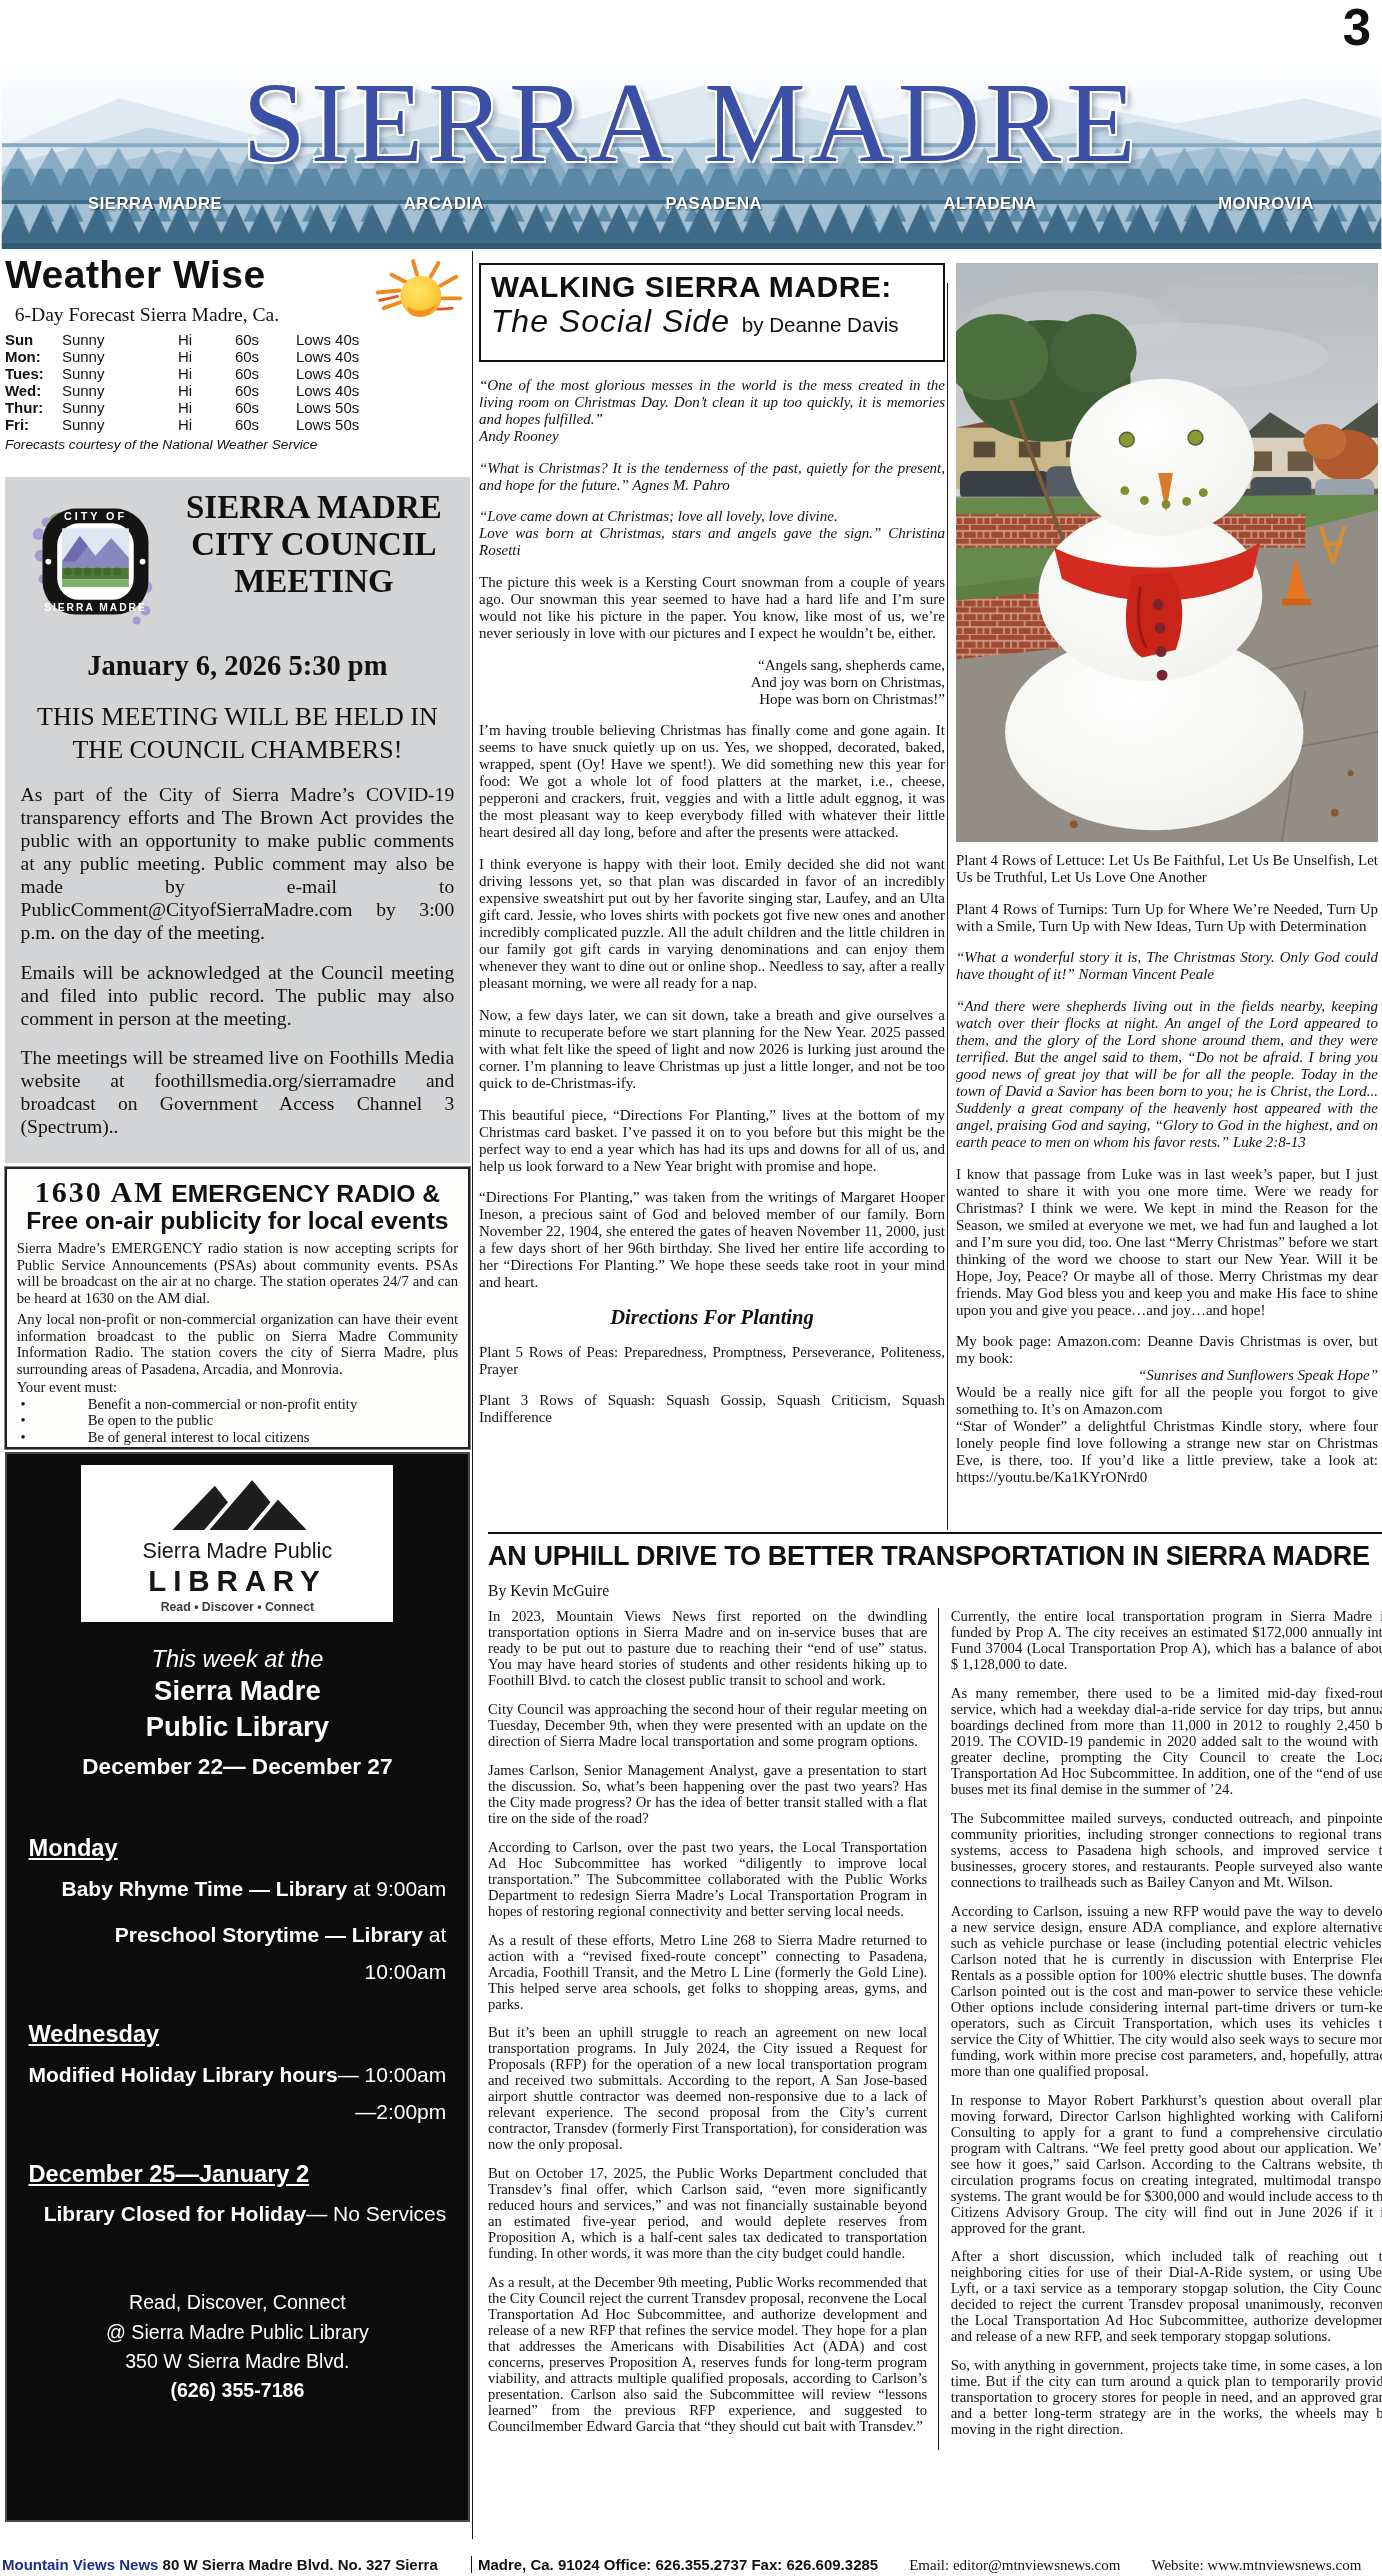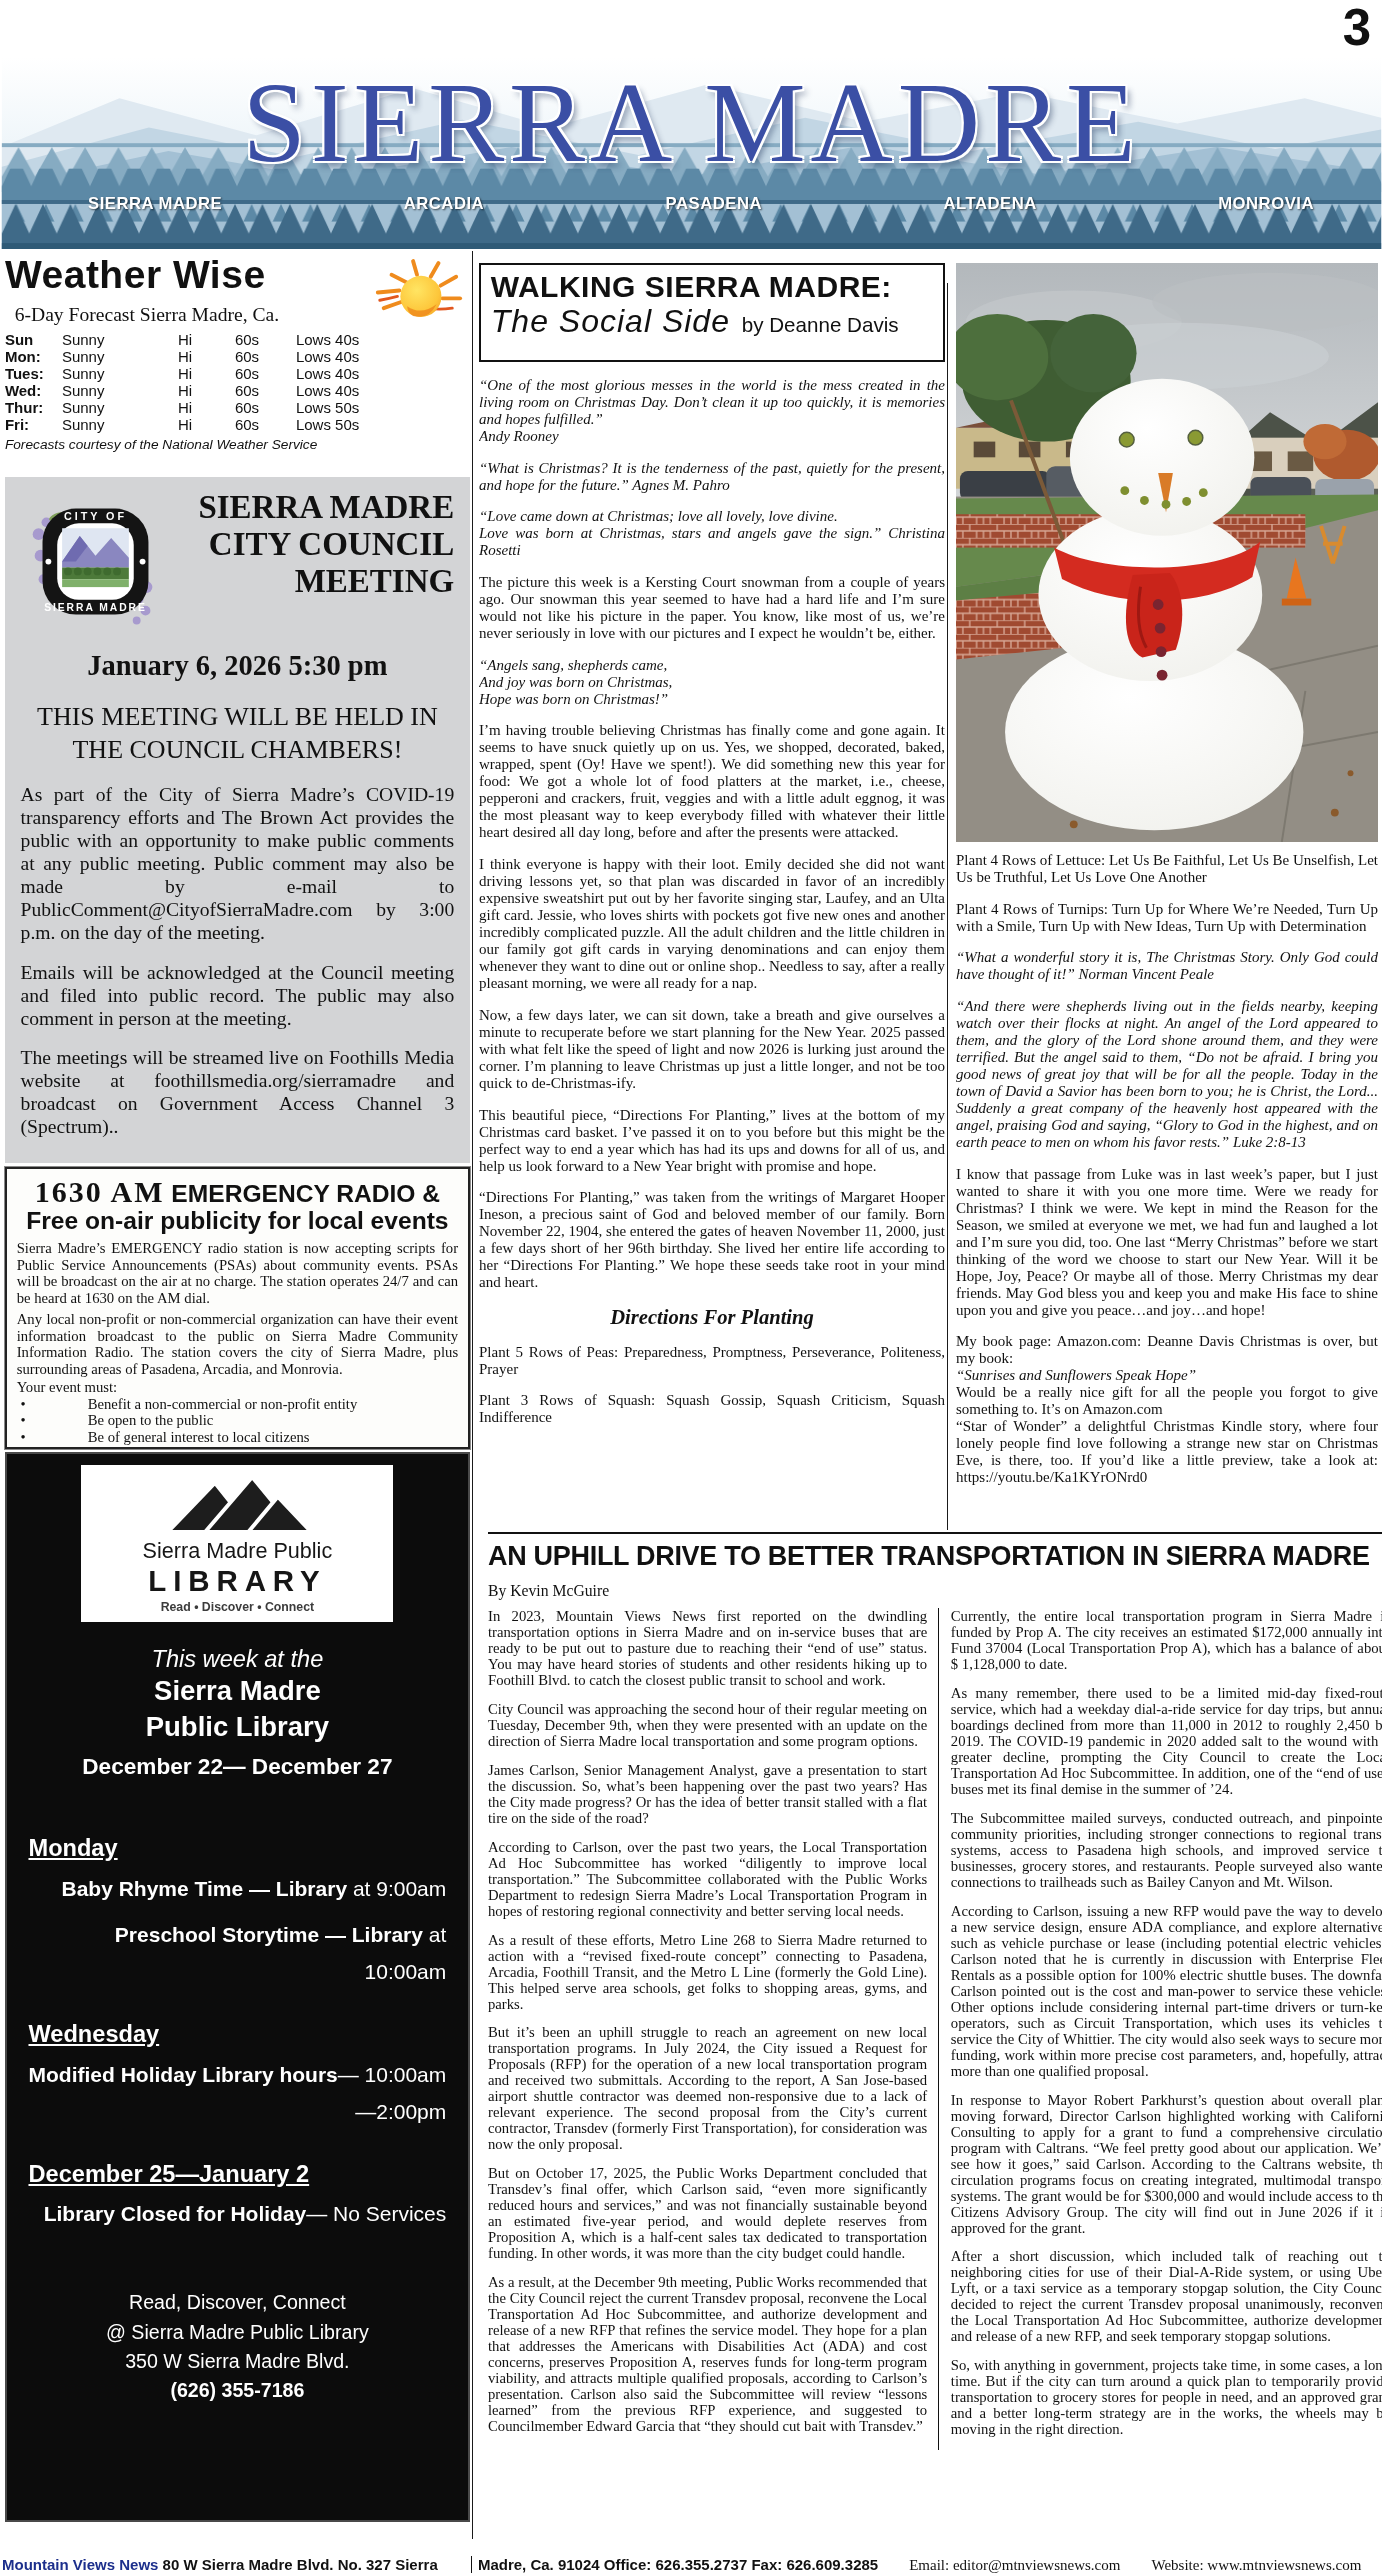--- a/index.html
+++ b/index.html
@@ -34,21 +34,21 @@
   .ww-row{display:grid;grid-template-columns:57px 116px 57px 61px auto;
     font-family:"Liberation Sans",sans-serif;font-size:15px;line-height:17px;}
   .ww-day{font-weight:bold;}
   .ww-credit{font-family:"Liberation Sans",sans-serif;font-style:italic;font-size:13.7px;margin-top:3.9px;}
 
   
   #council{position:absolute;top:477px;left:4.9px;width:465px;height:686px;background:#d3d4d6;
     padding:11.8px 15.7px;box-sizing:border-box;}
   .council-head{position:relative;min-height:149px;}
   #council-seal{position:absolute;left:-3.9px;top:0;}
-  .council-title{margin:0 0 0 153px;text-align:right;font-size:33px;line-height:1.12;font-weight:bold;}
+  .council-title{margin:0 0 0 153px;text-align:center;font-size:33px;line-height:1.12;font-weight:bold;}
   .council-date{text-align:center;font-size:28.5px;font-weight:bold;margin-top:11.8px;}
   .council-held{text-align:center;font-size:26px;margin-top:19.6px;line-height:1.25;}
   #council p{font-size:19.6px;line-height:23px;text-align:justify;margin:16.7px 0 0;}
 
   
   #radio{position:absolute;top:1167px;left:4.9px;width:465px;height:282px;border:2px solid #222;
     outline:1px solid #8a8a8a;box-sizing:border-box;padding:6.9px 9.8px;background:#fdfdfb;}
   .radio-title{text-align:center;font-family:"Liberation Sans",sans-serif;line-height:1.05;}
   .radio-brand{font-family:"Liberation Serif",serif;font-weight:bold;font-size:30px;letter-spacing:2px;}
   .radio-rest{font-weight:bold;font-size:24.6px;}
@@ -80,21 +80,21 @@
 
   
   #mid-head{position:absolute;top:263px;left:479px;width:466px;height:99px;border:2.9px solid #111;
     box-sizing:border-box;padding:4.9px 9.8px 0;font-family:"Liberation Sans",sans-serif;background:#fff;}
   .mh-title{font-weight:bold;font-size:30px;letter-spacing:0.5px;line-height:1.1;}
   .mh-sub{font-size:32px;font-style:italic;font-weight:300;letter-spacing:1px;}
   .mh-by{font-size:20.6px;margin-left:11.8px;}
   #mid-art{position:absolute;top:377px;left:479px;width:466px;height:1153px;overflow:hidden;}
   .art p{font-size:15px;line-height:17px;text-align:justify;margin:0 0 14.7px;white-space:pre-line;}
   .art .italic{font-style:italic;}
-  .art .center{text-align:left;font-style:italic;}
+  .art .center{text-align:right;}
   .dfp-head{text-align:center;font-weight:bold;font-style:italic;font-size:20.6px;margin:2px 0 14.7px;}
 
   
   #photo{position:absolute;top:263px;left:956px;width:422px;height:579px;}
   #right-art{position:absolute;top:852px;left:956px;width:422px;height:680px;overflow:hidden;}
 
   
   #bottom{position:absolute;top:1532px;left:488px;width:902px;height:1004px;border-top:2.9px solid #111;
     padding-top:6.9px;box-sizing:border-box;overflow:hidden;}
   .bt-title{font-family:"Liberation Sans",sans-serif;font-weight:bold;font-size:27px;letter-spacing:-0.3px;}

